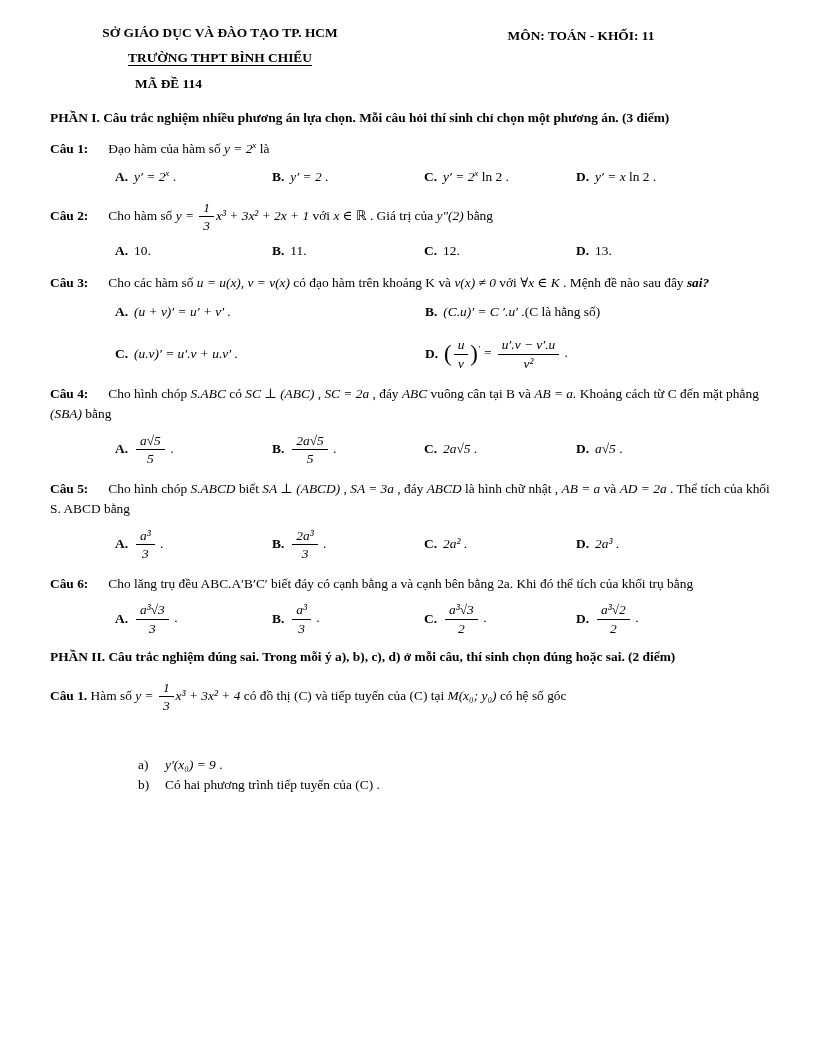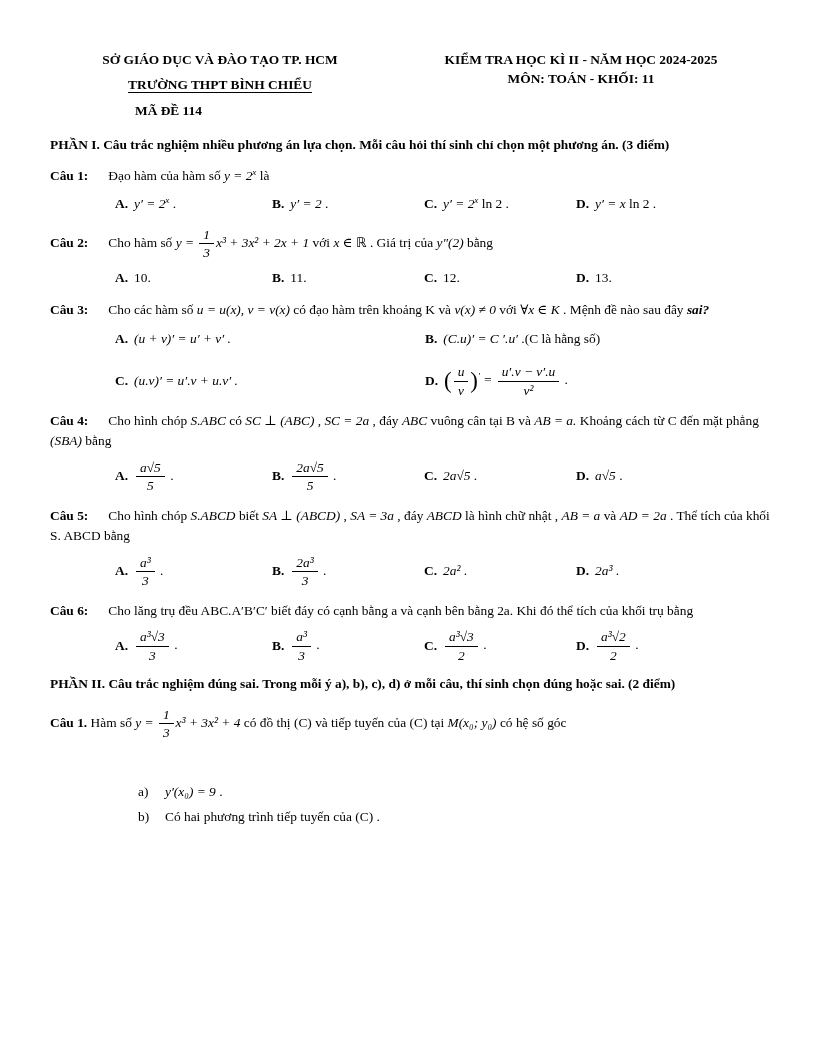--- a/index.html
+++ b/index.html
@@ -2,21 +2,21 @@
 <html><head>
 <meta charset="utf-8">
 <style>
   * { margin:0; padding:0; box-sizing:border-box; }
   html,body { background:#ffffff; }
   body {
     width:816px; height:1056px;
     font-family:"Liberation Serif","DejaVu Serif","DejaVu Sans",serif;
     font-size:13.4px; color:#000; overflow:hidden;
   }
-  .page { width:816px; height:1056px; padding:52px 44px 30px 50px; overflow:hidden; }
+  .page { width:816px; height:1056px; padding:25px 44px 30px 50px; overflow:hidden; }
 
   .b  { font-weight:bold; }
   .i  { font-style:italic; }
   .bi { font-weight:bold; font-style:italic; }
   .m  { font-style:italic; }
 
   .header { display:flex; }
   .h-left { width:340px; text-align:center; }
   .dept   { font-weight:bold; }
   .school { font-weight:bold; text-decoration:underline; text-underline-offset:3px; margin-top:9px; }
@@ -40,35 +40,34 @@
   .olab  { margin-right:6px; }
 
   .frac { display:inline-block; text-align:center; vertical-align:middle; margin:1px 2px; line-height:1.15; }
   .frac .num { display:block; padding:0 4px 1px 4px; border-bottom:1px solid #000; }
   .frac .den { display:block; padding:1px 4px 0 4px; }
 
   sup { font-size:68%; line-height:0; }
   .bigp { font-size:170%; font-weight:400; vertical-align:middle; line-height:1; font-style:normal; }
 
   .tf-items { margin:40px 0 0 88px; }
-  .tf { margin-top:5px; line-height:1.5; }
+  .tf { line-height:1.5; }
   .tf-lab { display:inline-block; width:27px; }
 </style>
 </head>
 <body>
 
 <div class="page">
 
   <div class="header">
     <div class="h-left">
       <div class="dept">SỞ GIÁO DỤC VÀ ĐÀO TẠO TP. HCM</div>
       <div class="school">TRƯỜNG THPT BÌNH CHIỂU</div>
     </div>
     <div class="h-right">
-      <div class="etitle">KIỂM TRA HỌC KÌ II - NĂM HỌC 2024-2025</div>
       <div class="subj">MÔN:  TOÁN - KHỐI: 11</div>
     </div>
   </div>
 
   <div class="code">MÃ ĐỀ 114</div>
 
   <div class="sec-head">PHẦN I. Câu trắc nghiệm nhiều phương án lựa chọn. Mỗi câu hỏi thí sinh chỉ chọn một phương án. (3 điểm)</div>
 
   <div class="q">
     <div class="stem"><span class="b qlab">Câu 1:</span><span><span>Đạo hàm của hàm số </span><span class="m">y = 2</span><sup class="m">x</sup><span> là</span></span></div>

